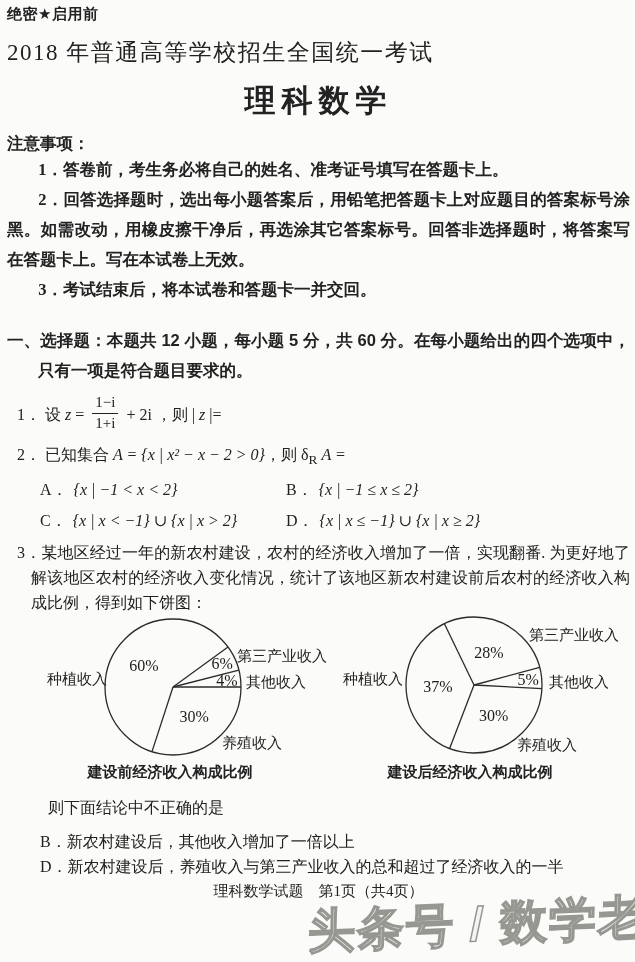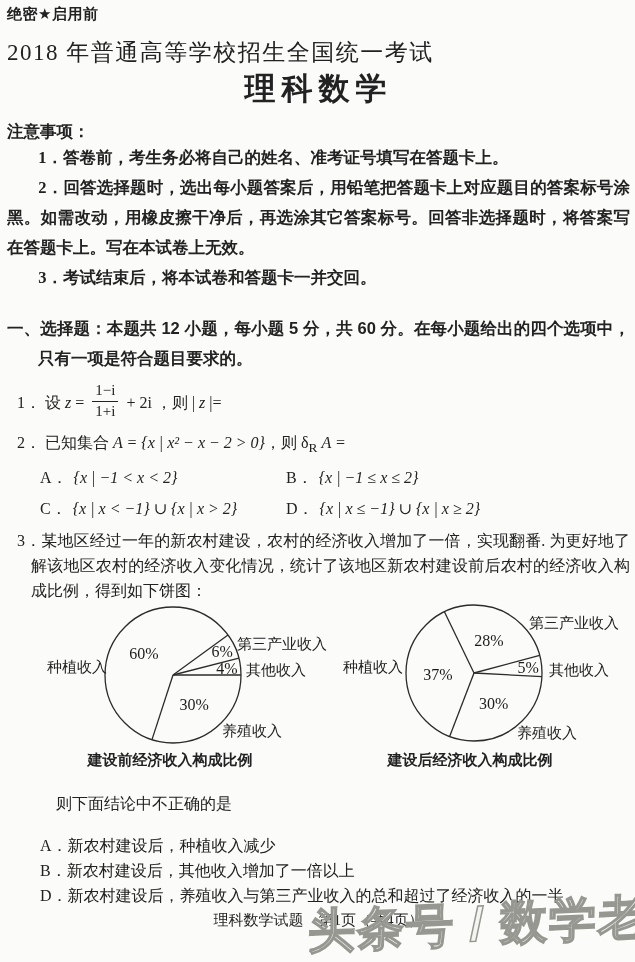--- a/index.html
+++ b/index.html
@@ -5,21 +5,21 @@
   html,body{margin:0;padding:0;background:#e8e8e6;}
   .sheet{
     position:relative; width:635px; height:962px; margin:0 auto;
     background:#fbfbf9; color:#222; overflow:hidden;
     font-family:"Liberation Serif","DejaVu Serif",serif; font-size:16px;
     box-sizing:border-box; padding:5px 5px 0 7px;
   }
   .hei{font-family:"Liberation Sans","DejaVu Sans",sans-serif;}
   .classified{font-weight:bold;font-size:15px;letter-spacing:.5px;}
   .exam-title{margin-top:13px;text-align:left;font-size:23px;letter-spacing:1.5px;white-space:nowrap;}
-  .subject-title{margin-top:0;text-align:center;font-size:31px;font-weight:bold;letter-spacing:6px;}
+  .subject-title{margin-top:12px;text-align:center;font-size:31px;font-weight:bold;letter-spacing:6px;}
   .notice-heading{margin-top:11px;font-size:16.5px;font-weight:bold;}
   .notice-item{margin:0;line-height:30px;text-align:justify;text-indent:1.9em;font-size:16.5px;font-weight:bold;}
   .section-heading{margin-top:20px;line-height:30px;font-weight:bold;font-size:16.5px;
     padding-left:31px;text-indent:-31px;text-align:justify;}
   .mi{font-style:italic;}
   .frac{display:inline-block;vertical-align:middle;text-align:center;font-size:15px;line-height:1.3;margin:12px 4px;position:relative;top:-2px;}
   .frac .fn{display:block;border-bottom:1.2px solid #222;padding:0 3px;}
   .frac .fd{display:block;padding:0 3px;}
   .sqrt-rad{font-size:18px;}
   .sqrt-val{border-top:1.2px solid #222;padding:0 2px;}
@@ -31,21 +31,21 @@
   .q2-options{display:grid;grid-template-columns:246px 1fr;padding-left:33px;line-height:31px;}
   .q3-stem{margin:4px 0 0 0;line-height:25px;text-align:justify;padding-left:24px;text-indent:-14px;}
   .pies{position:relative;height:172px;margin-top:0;}
   .pie-group{position:absolute;top:0;width:305px;height:172px;}
   .pie-group.before{left:23px;}
   .pie-group.after{left:323px;}
   .pie-group svg{position:absolute;left:0;top:0;}
   .pielabel{position:absolute;transform:translate(-50%,-50%);font-size:15px;white-space:nowrap;}
   .pie-caption{position:absolute;transform:translate(-50%,-50%);font-weight:bold;font-size:15px;white-space:nowrap;
     font-family:"Liberation Sans","DejaVu Sans",sans-serif;}
-  .conclusion{margin:16px;padding-left:33px;line-height:26px;}
+  .conclusion{margin:8px;padding-left:33px;line-height:26px;}
   .mc-option{margin:0;padding-left:33px;line-height:25px;}
   .footer{margin-top:3px;text-align:center;font-size:15px;}
   .watermark{
     position:absolute;left:308px;top:892px;white-space:nowrap;pointer-events:none;
     font-family:"Liberation Sans","DejaVu Sans",sans-serif;font-weight:bold;font-size:47px;letter-spacing:2px;
     color:rgba(200,200,200,0.12);
     -webkit-text-stroke:1.5px #979792;
     transform:rotate(-2.5deg) skewX(-4deg);
   }
 </style>
@@ -133,21 +133,20 @@
       <div class="pielabel" style="left:43px;top:64px">种植收入</div>
       <div class="pielabel" style="left:244px;top:20px">第三产业收入</div>
       <div class="pielabel" style="left:249px;top:67px">其他收入</div>
       <div class="pielabel" style="left:217px;top:130px">养殖收入</div>
       <div class="pie-caption" style="left:140px;top:157px">建设后经济收入构成比例</div>
     </div>
 
   </div>
 
   <p class="conclusion">则下面结论中不正确的是</p>
-  <p class="mc-option">A．新农村建设后，种植收入减少</p>
   <p class="mc-option">B．新农村建设后，其他收入增加了一倍以上</p>
   <p class="mc-option">D．新农村建设后，养殖收入与第三产业收入的总和超过了经济收入的一半</p>
 
   <div class="footer">理科数学试题　第1页（共4页）</div>
 
   <div class="watermark">头条号 / 数学老陈</div>
 
 </div>
 
 </body></html>

